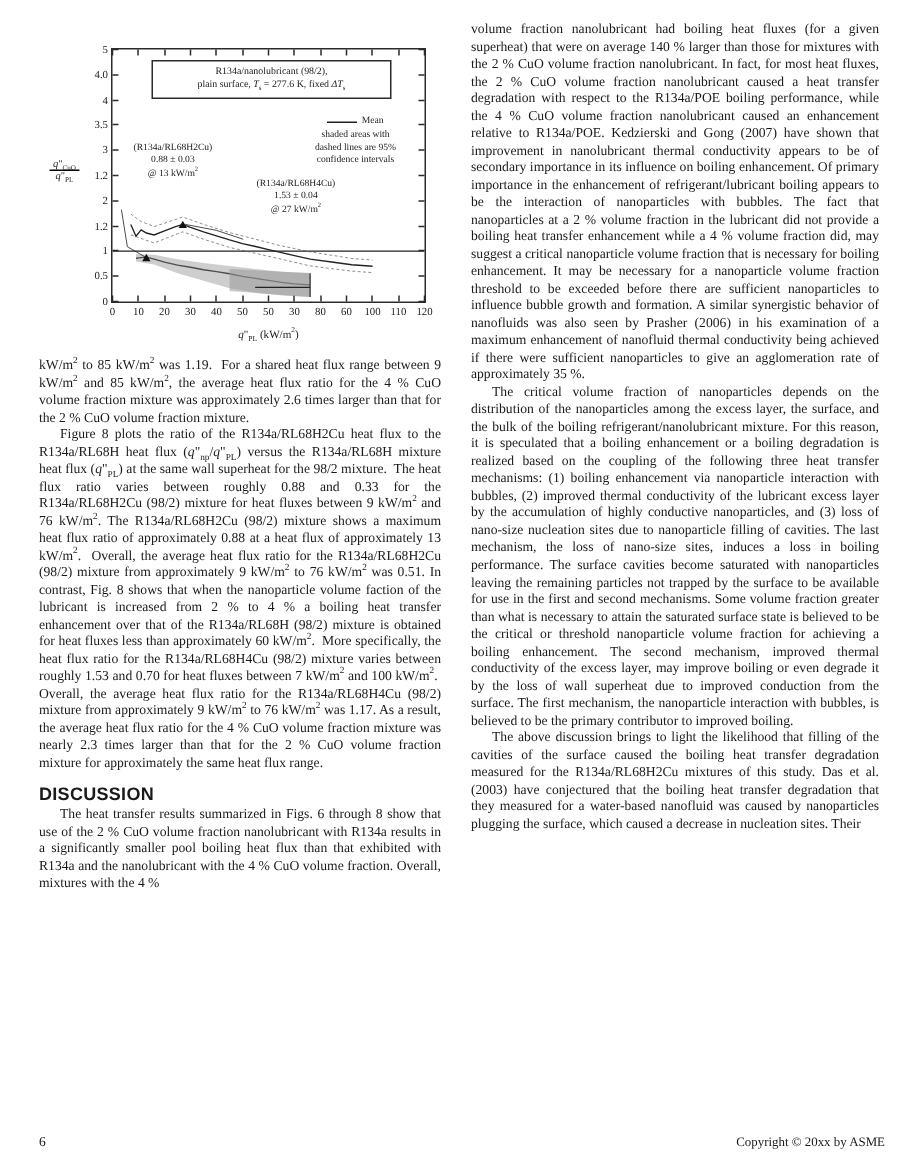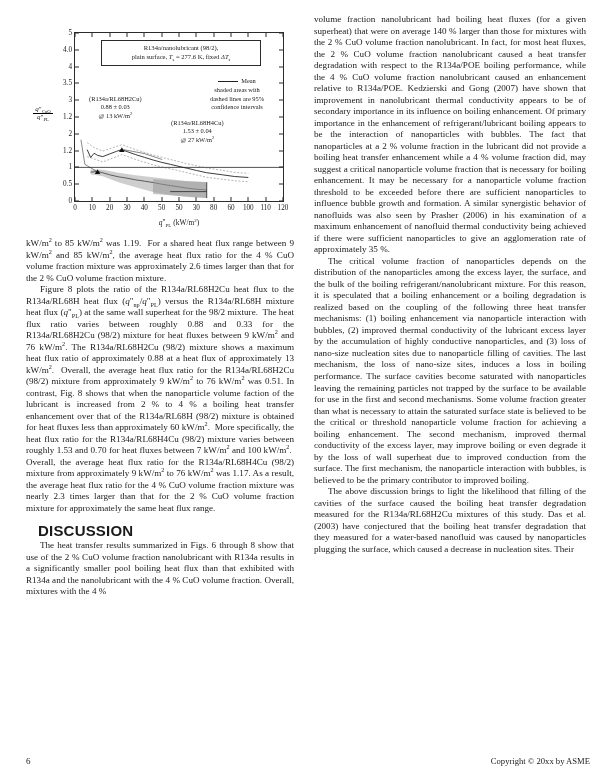--- a/index.html
+++ b/index.html
@@ -38,23 +38,23 @@
     hyphens: auto;
   }
   p.body.noind { text-indent: 0; }
 
   sup { font-size: 0.68em; vertical-align: super; line-height: 0; }
   sub { font-size: 0.68em; vertical-align: sub; line-height: 0; }
   i.it { font-style: italic; }
 
   h2.section {
     font-family: "Liberation Sans", sans-serif;
-    font-size: 15px;
+    font-size: 12px;
     font-weight: bold;
-    margin: 8px 0 1px 12px;
+    margin: 8px 0 1px 0;
     letter-spacing: 0.2px;
   }
 
   
   .figure { margin: 6px 0 0 0; }
   .chart-wrap {
     position: relative;
     width: 268px;
     height: 218px;
   }

